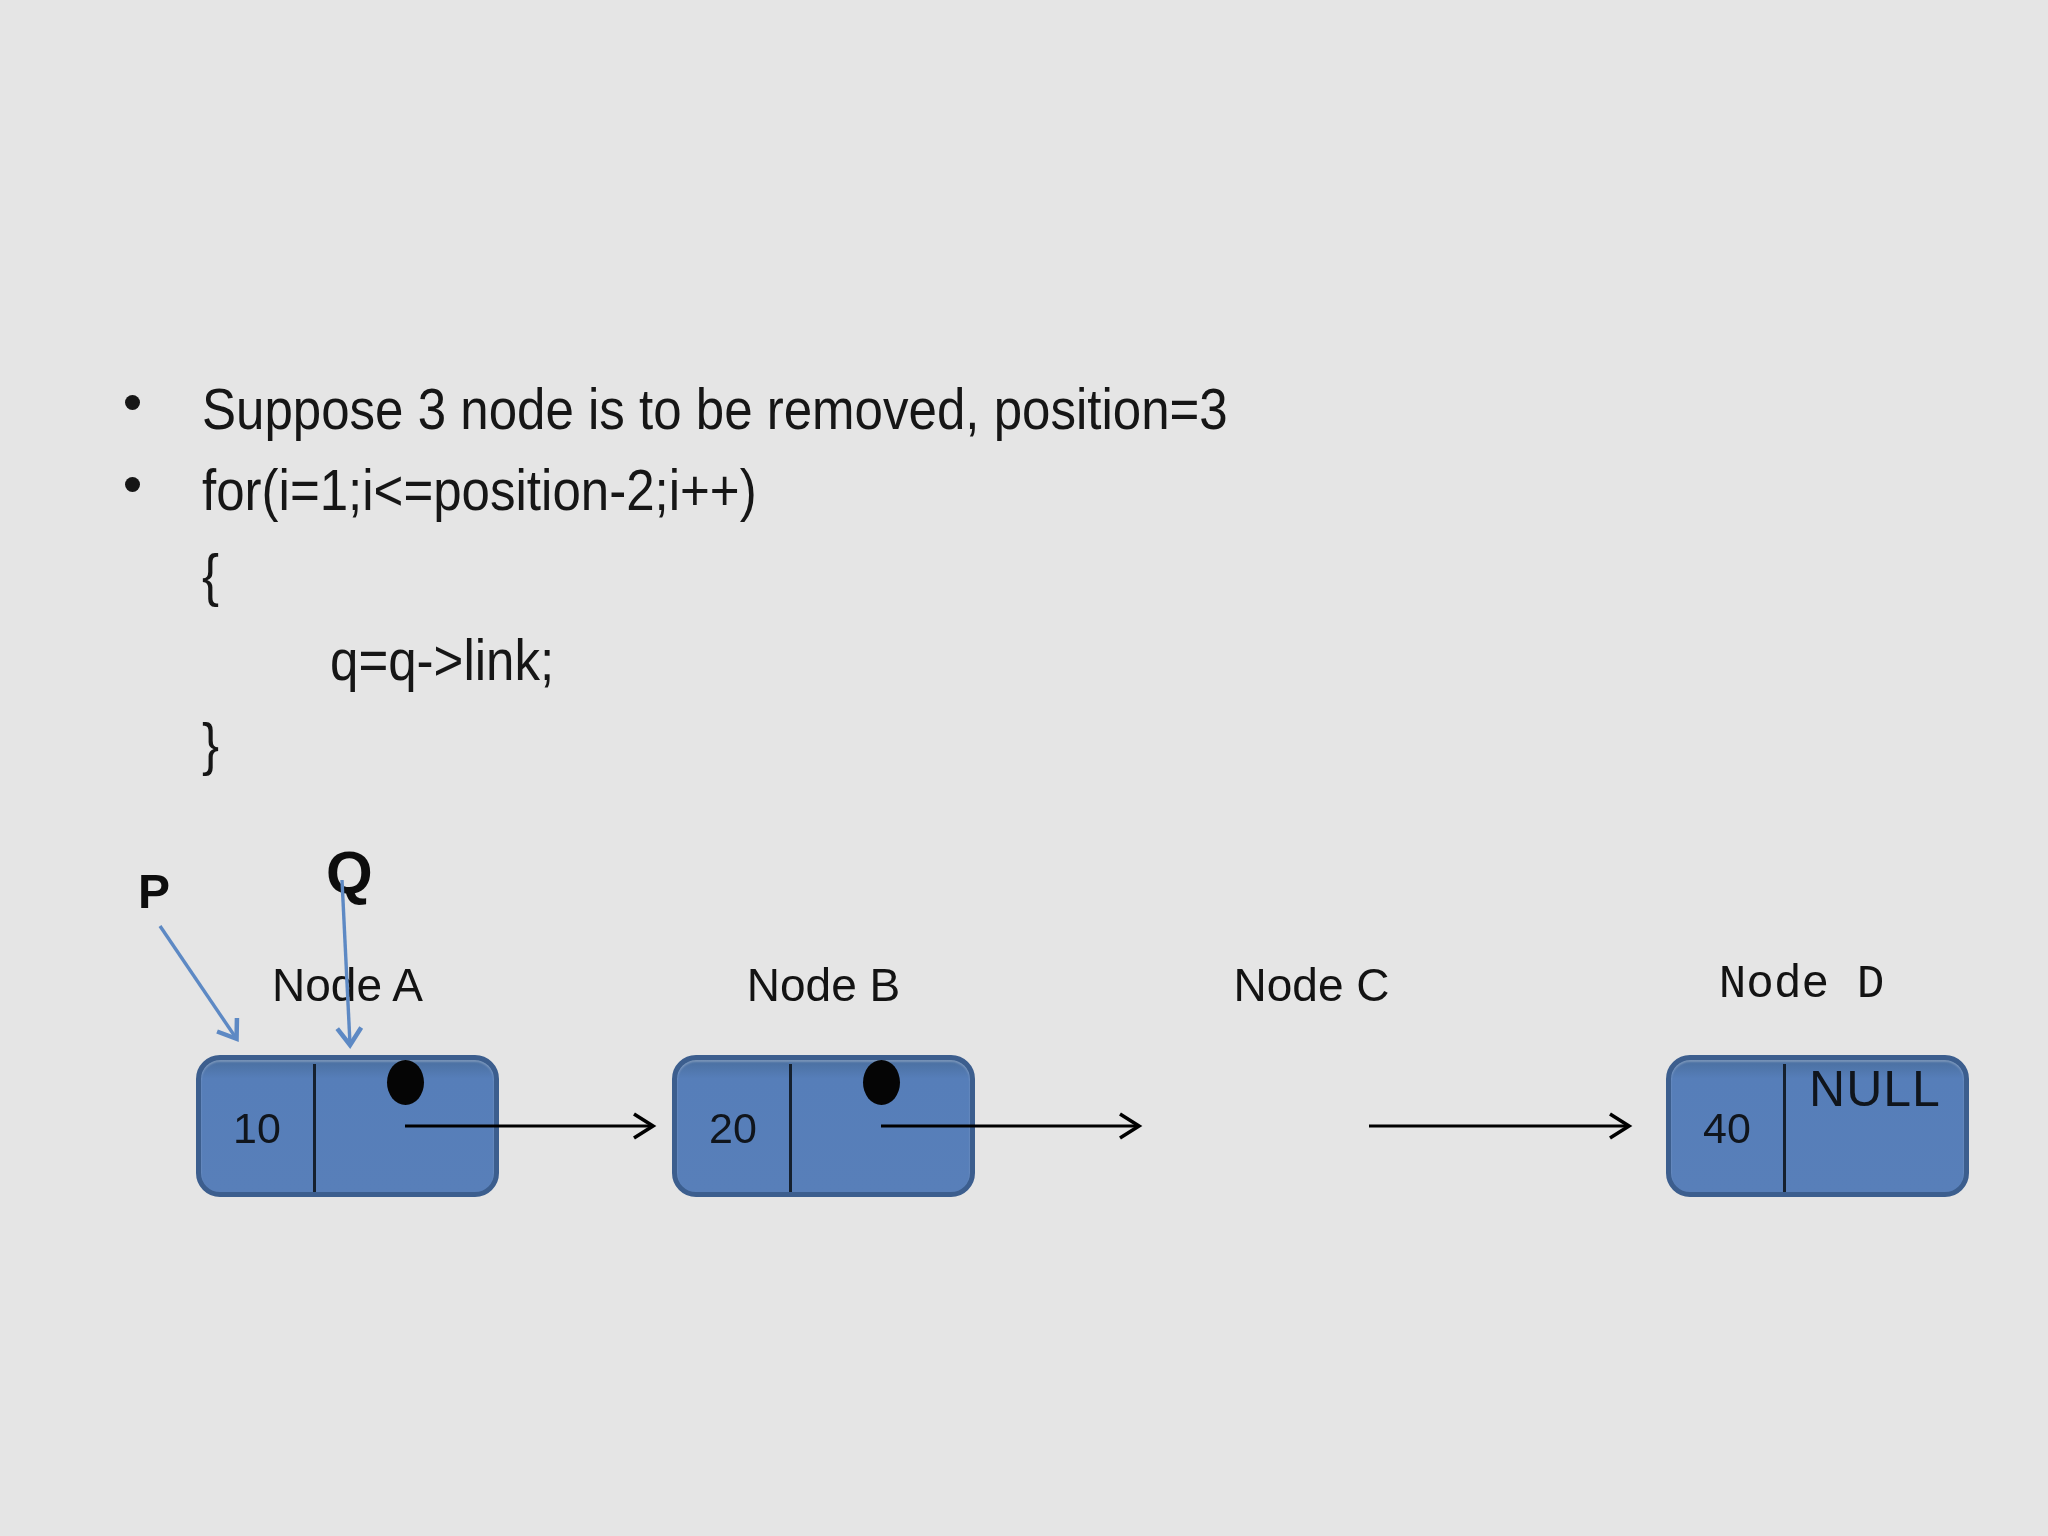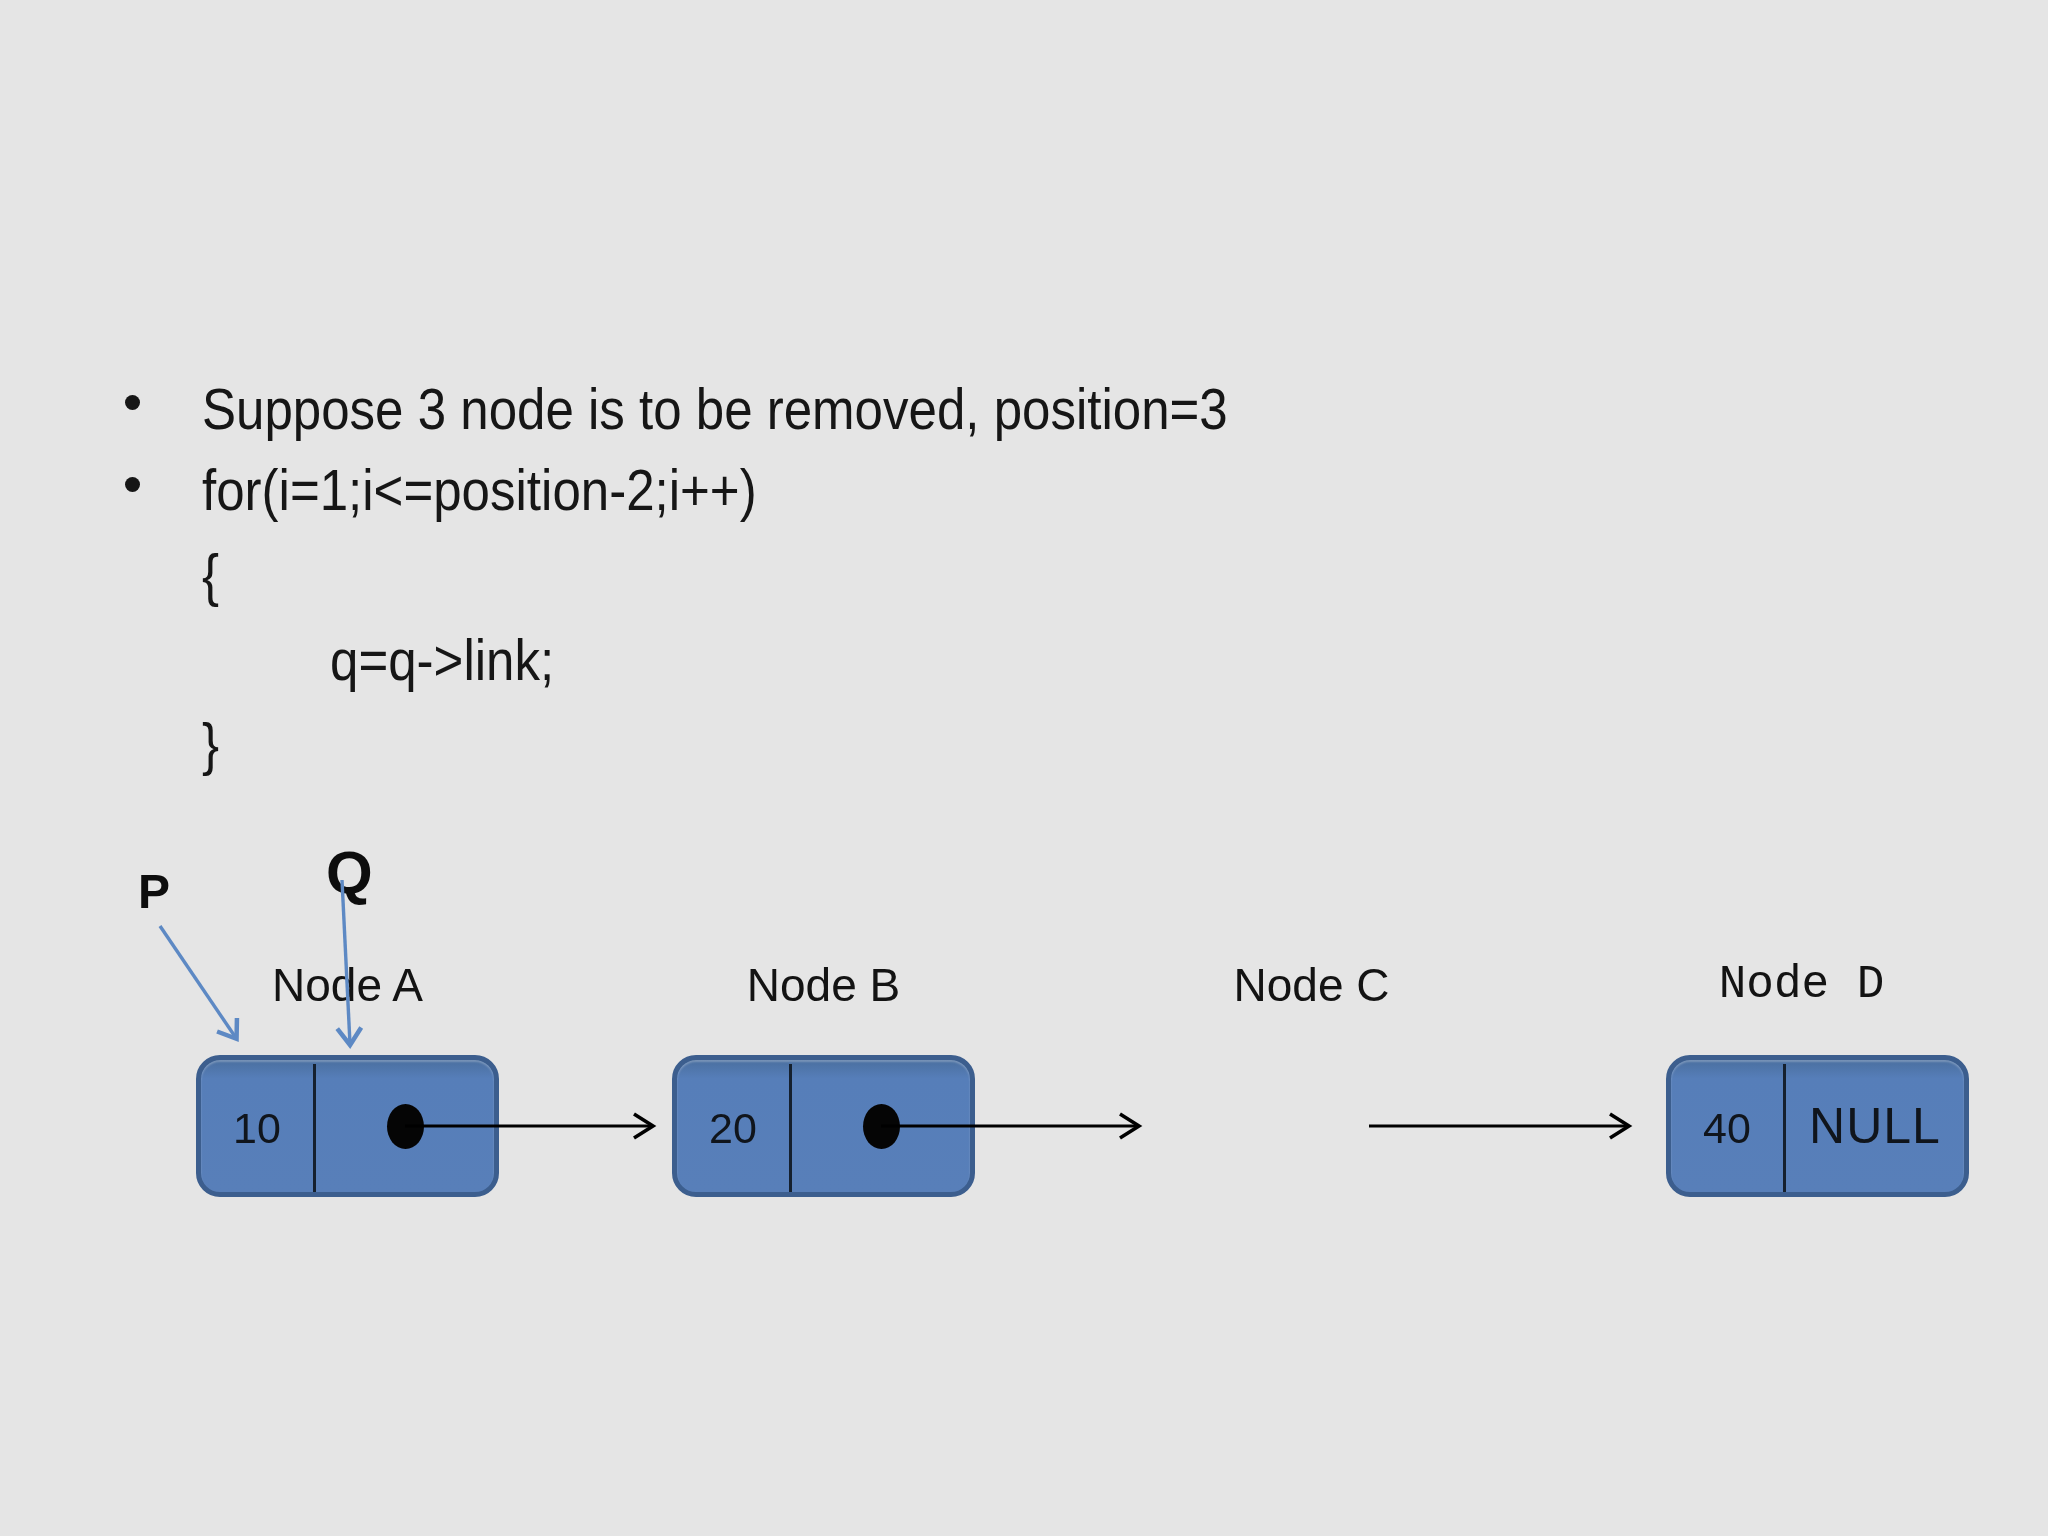--- a/index.html
+++ b/index.html
@@ -61,21 +61,20 @@
     justify-content: center;
   }
   .cell-data span {
     font-size: 43px;
     color: #10151c;
   }
   .cell-link {
     position: absolute;
     left: 115px; right: 0; top: 0; bottom: 0;
     display: flex;
-    align-items: center;
     justify-content: center;
   }
   .link-dot {
     width: 37px;
     height: 45px;
     border-radius: 50%;
     background: #050505;
   }
   .null-text {
     font-size: 50px;

